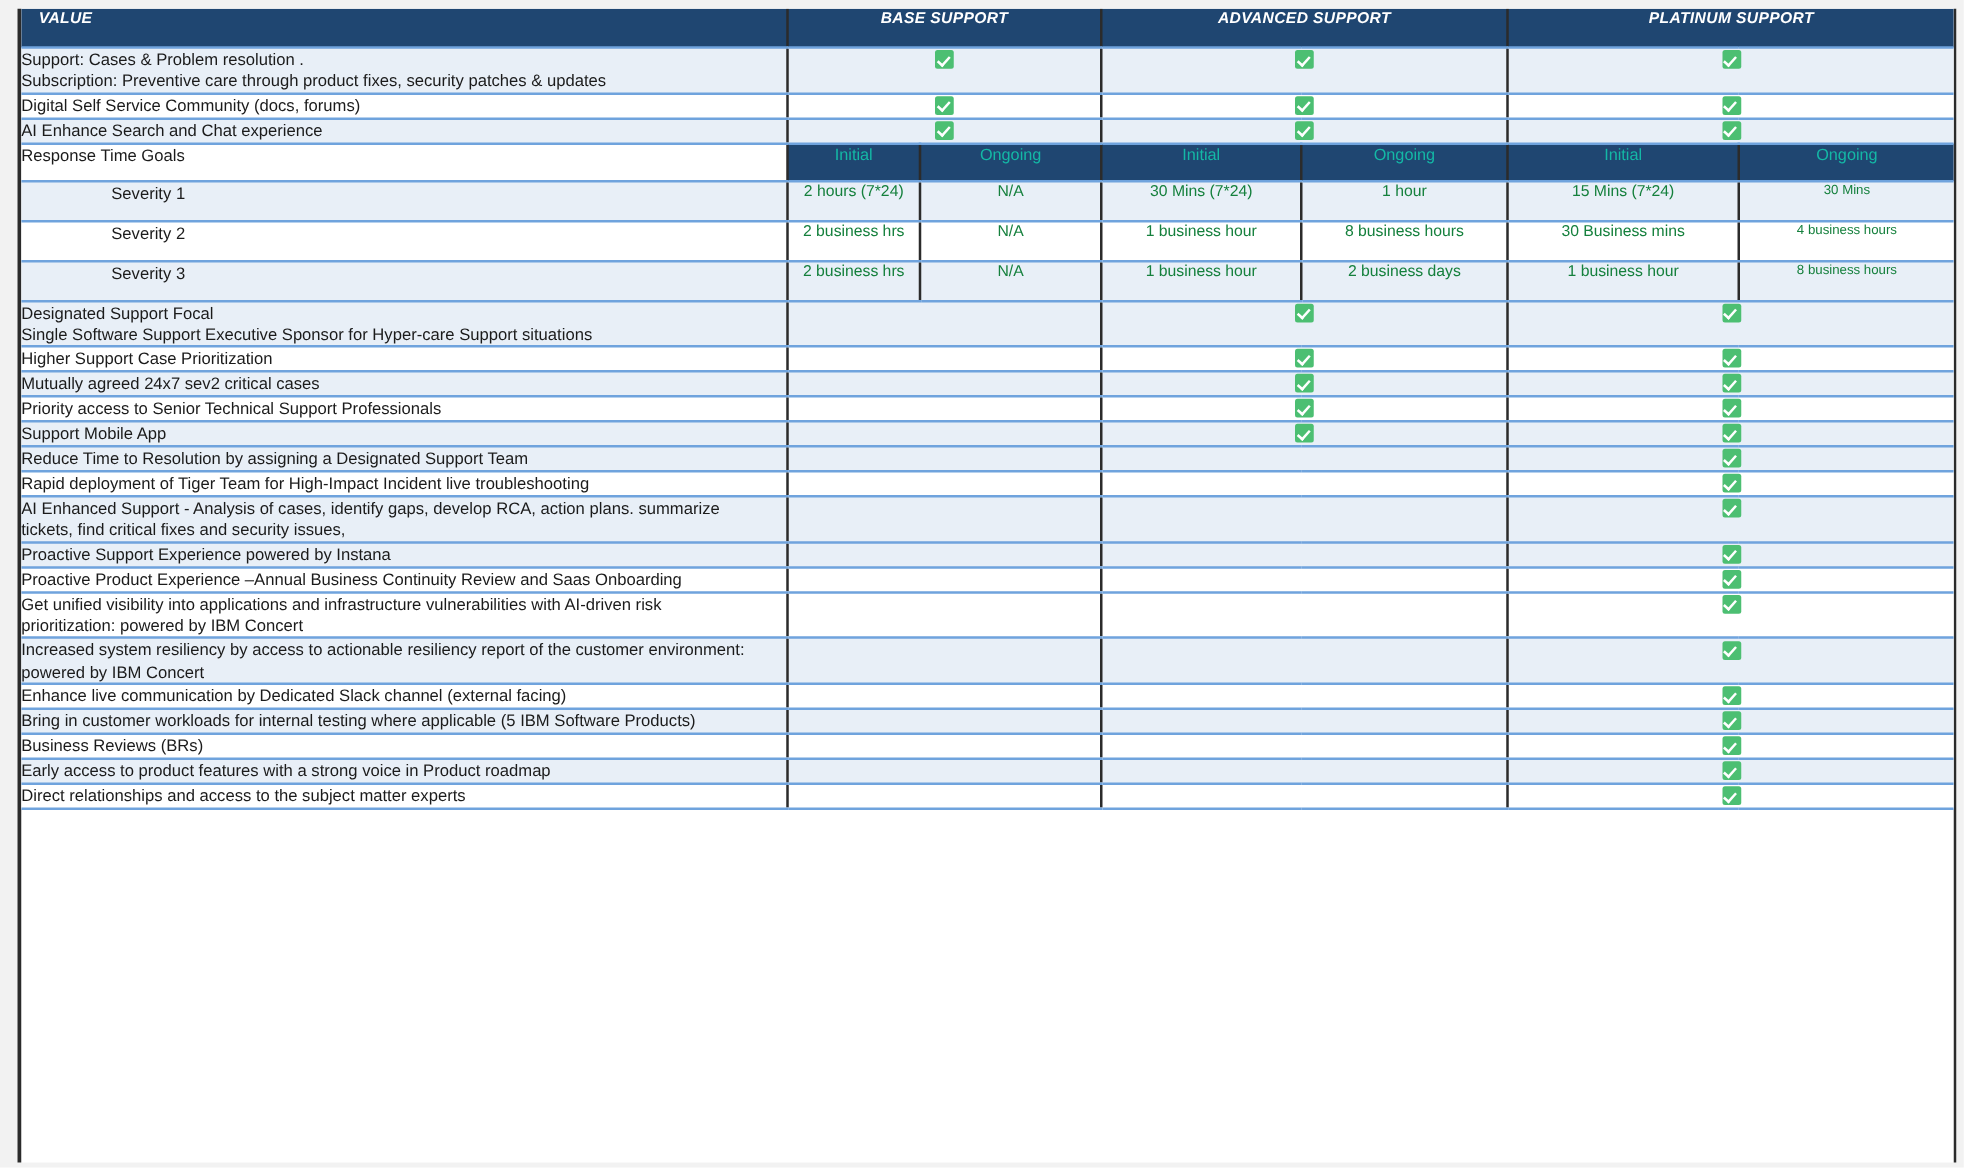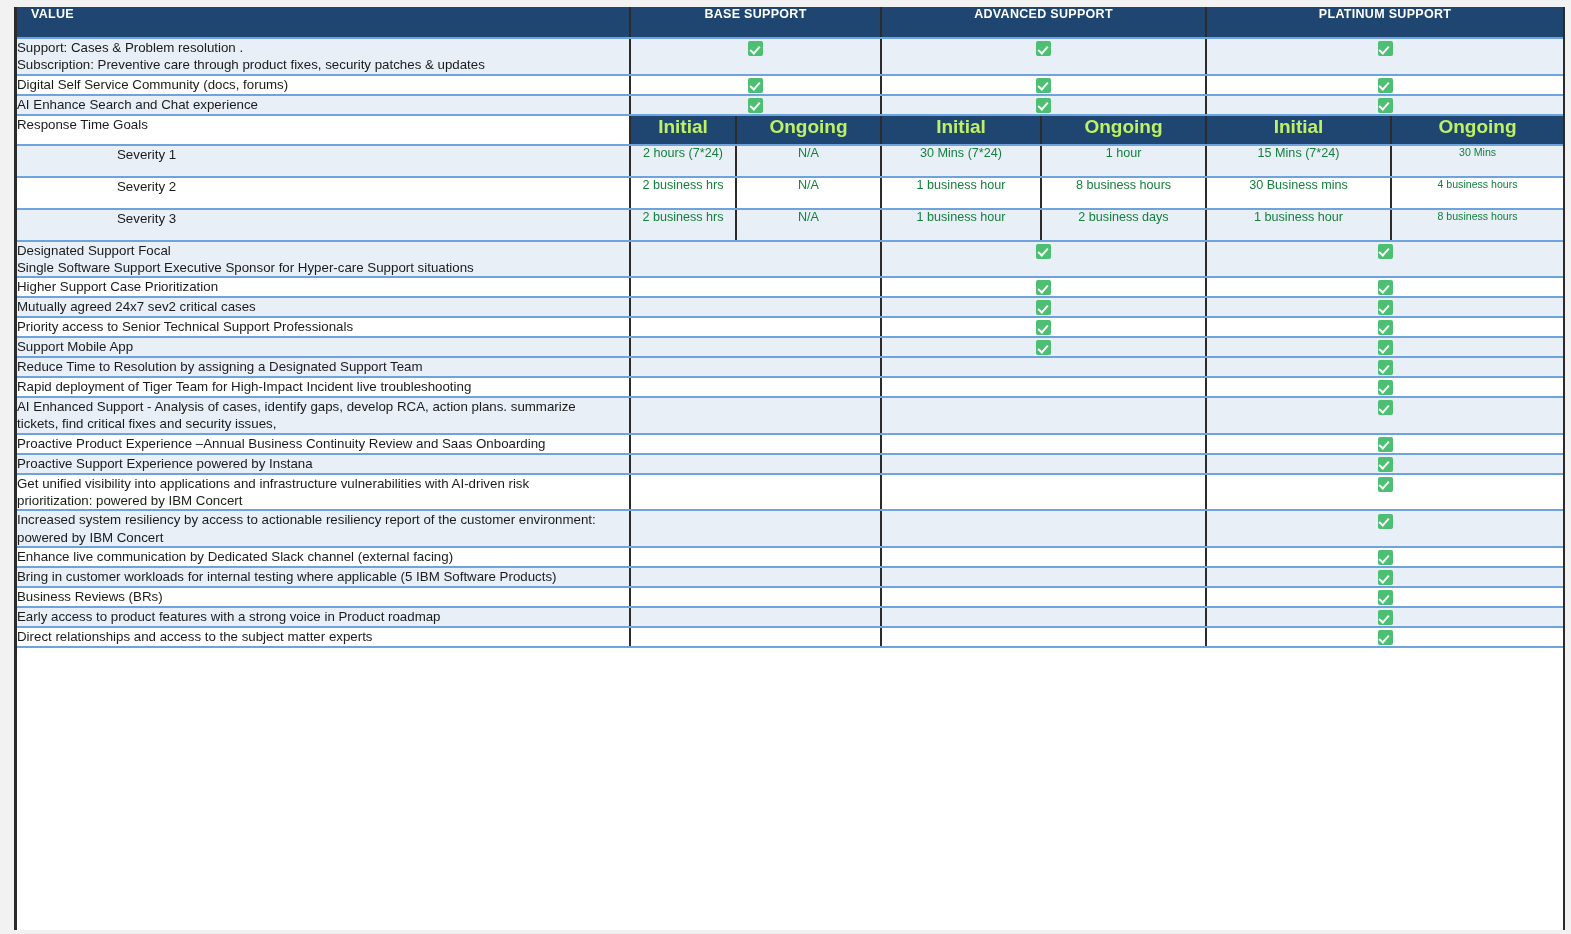--- a/index.html
+++ b/index.html
@@ -46,56 +46,56 @@
 
   
   .hdr {
     background: #1f4671;
     color: #ffffff;
     font-size: 12.5px;
     font-weight: bold;
     letter-spacing: .3px;
     height: 30px;
     border-bottom: 2px solid #6fa3dd;
+    font-style: italic;
   }
   .hdr.left {
     text-align: left;
     padding-left: 14px;
   }
   .hdr.ctr { text-align: center; margin-top: 28px; }
   .hdr-sep { border-left: 2px solid #2b2b2b; }
 
   
   .lbl {
     font-size: 13.3px;
     color: #1b1b1b;
     padding: 8px 10px 8px 14px;
     line-height: 1.30;
     text-align: left;
   }
-  .lbl.indent { padding-left: 100px; }
+  .lbl.indent { padding-left: 72px; }
   .mark-cell {
     text-align: center;
     padding-top: 8px;
   }
   .vsep { border-left: 2px solid #2b2b2b; }
   .rowline > td { border-bottom: 2px solid #6fa3dd; }
   .alt { background: #e8eff7; }
   .wht { background: #ffffff; }
 
   
   .subhdr {
     background: #1f4671;
-    color: #bef264;
-    font-size: 19px;
+    color: #14b8a6;
+    font-size: 13px;
     text-align: center;
     height: 28px;
     vertical-align: middle;
     border-bottom: 2px solid #6fa3dd;
-    font-weight: bold;
   }
   .sla {
     font-size: 12.6px;
     color: #15803d;
     text-align: center;
     vertical-align: middle;
     height: 30px;
   }
   .sla.small { font-size: 10.6px; }
 
@@ -239,30 +239,30 @@
             <td class="mark-cell vsep wht" colspan="2"></td>
             <td class="mark-cell vsep wht" colspan="2"><span class="chk"></span></td>
           </tr>
           <tr class="rowline">
             <td class="lbl alt"><span>AI Enhanced Support - Analysis of cases,  identify gaps, develop RCA, action plans.  summarize</span><br><span>tickets, find critical fixes and security issues,</span></td>
             <td class="mark-cell vsep alt" colspan="2"></td>
             <td class="mark-cell vsep alt" colspan="2"></td>
             <td class="mark-cell vsep alt" colspan="2"><span class="chk"></span></td>
           </tr>
           <tr class="rowline">
+            <td class="lbl alt">Proactive Support Experience powered by Instana</td>
+            <td class="mark-cell vsep alt" colspan="2"></td>
+            <td class="mark-cell vsep alt" colspan="2"></td>
+            <td class="mark-cell vsep alt" colspan="2"><span class="chk"></span></td>
+          </tr>
+          <tr class="rowline">
             <td class="lbl wht">Proactive Product Experience –Annual Business Continuity Review and Saas  Onboarding</td>
             <td class="mark-cell vsep wht" colspan="2"></td>
             <td class="mark-cell vsep wht" colspan="2"></td>
             <td class="mark-cell vsep wht" colspan="2"><span class="chk"></span></td>
-          </tr>
-          <tr class="rowline">
-            <td class="lbl alt">Proactive Support Experience powered by Instana</td>
-            <td class="mark-cell vsep alt" colspan="2"></td>
-            <td class="mark-cell vsep alt" colspan="2"></td>
-            <td class="mark-cell vsep alt" colspan="2"><span class="chk"></span></td>
           </tr>
           <tr class="rowline">
             <td class="lbl wht"><span>Get unified visibility into applications and infrastructure vulnerabilities with AI-driven risk</span><br><span>prioritization: powered by IBM Concert</span></td>
             <td class="mark-cell vsep wht" colspan="2"></td>
             <td class="mark-cell vsep wht" colspan="2"></td>
             <td class="mark-cell vsep wht" colspan="2"><span class="chk"></span></td>
           </tr>
           <tr class="rowline">
             <td class="lbl alt"><span>Increased system resiliency by access to actionable resiliency report of the customer environment:</span><br><span>powered by IBM Concert</span></td>
             <td class="mark-cell vsep alt" colspan="2"></td>

